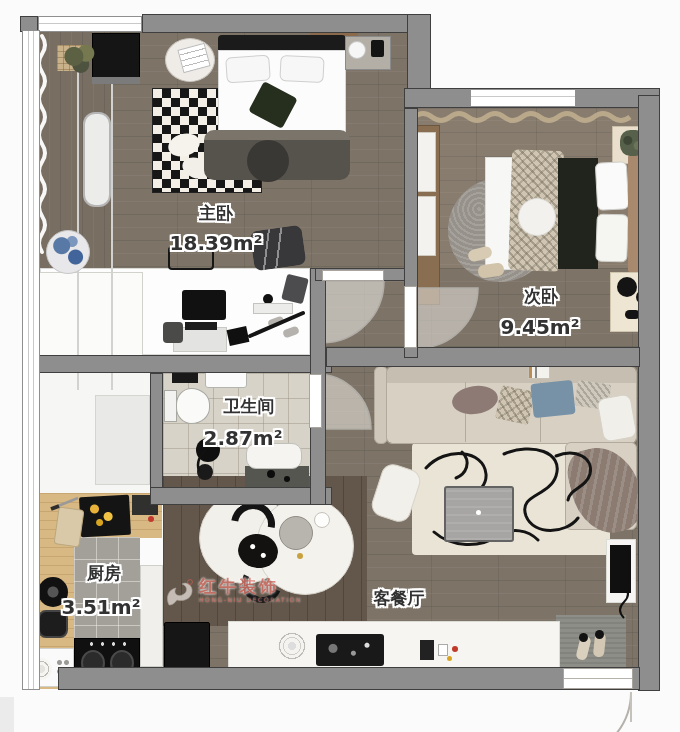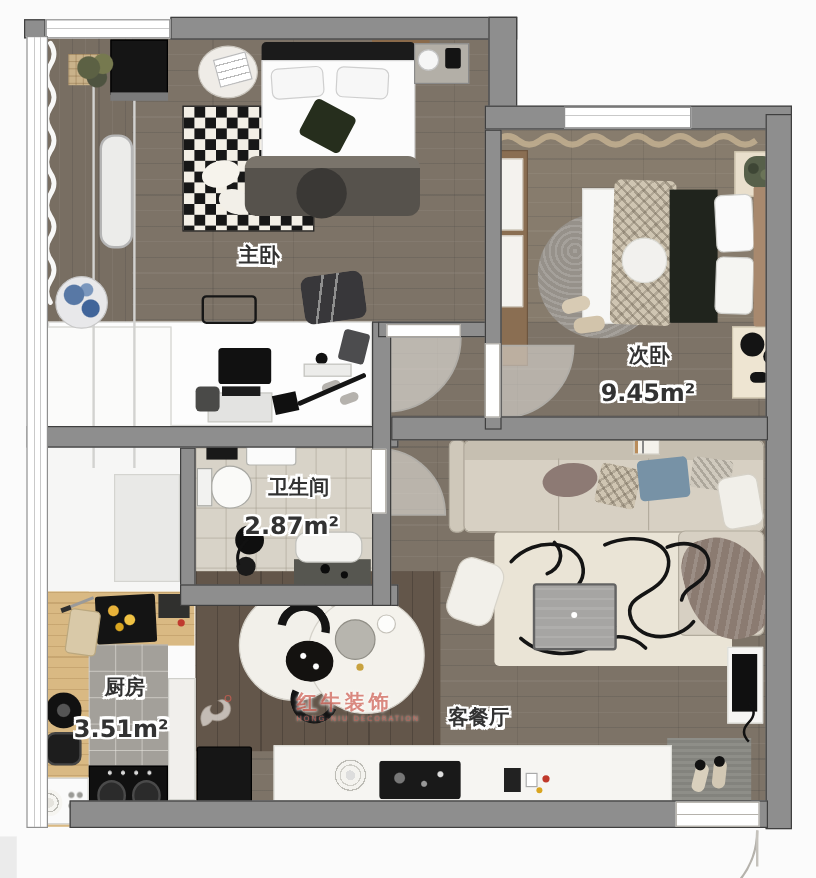--- a/index.html
+++ b/index.html
@@ -18,21 +18,21 @@
   .winh{background:#fff;border:1px solid #8f8f8f;z-index:21;background-image:linear-gradient(transparent 6px,#c9c9c9 6px,#c9c9c9 7px,transparent 7px);}
   .winv{background:#fff;border:1px solid #8f8f8f;z-index:21;background-image:linear-gradient(90deg,transparent 5px,#c9c9c9 5px,#c9c9c9 6px,transparent 6px,transparent 10px,#c9c9c9 10px,#c9c9c9 11px,transparent 11px);}
   .leaf{background:#fff;border:1px solid #a9a59e;z-index:22;}
   
   .rlabel{position:absolute;z-index:40;transform:translate(-50%,-50%);text-align:center;font-weight:700;color:#323232;white-space:nowrap;
      text-shadow:-2px 0 #fff,2px 0 #fff,0 -2px #fff,0 2px #fff,-1px -1px #fff,1px -1px #fff,-1px 1px #fff,1px 1px #fff,-2px -2px #fff,2px 2px #fff,2px -2px #fff,-2px 2px #fff;}
   .rname{font-size:17px;}
   .rarea{font-size:20px;}
   
   .wmark{position:absolute;left:163px;top:577px;z-index:45;display:flex;align-items:flex-start;opacity:.85;}
-  .wm-text{margin-left:4px;padding-left:48px;}
+  .wm-text{margin-left:4px;}
   .wm-brand{font-size:17px;font-weight:700;letter-spacing:3px;color:rgba(206,94,82,.85);text-shadow:0 0 3px #fff,0 0 2px #fff;line-height:1.1;}
   .wm-sub{font-size:6px;letter-spacing:1.6px;color:rgba(206,94,82,.85);text-shadow:0 0 2px #fff;}
   
   .tooltip{position:absolute;left:362px;top:599px;z-index:60;background:#ffffe1;border:1px solid #6d6d6d;
      padding:2px 8px 4px 8px;font-size:16px;color:#000;box-shadow:2px 2px 3px rgba(0,0,0,.28);white-space:nowrap;}
   
   .checker{background:repeating-conic-gradient(#171717 0% 25%,#f3efe6 0% 50%) 0 0/18px 18px;border:1px solid #222;}
   .knit{background-color:#cfc5b2;background-image:repeating-linear-gradient(45deg,rgba(90,80,65,.35) 0 2px,transparent 2px 6px),repeating-linear-gradient(-45deg,rgba(90,80,65,.25) 0 2px,transparent 2px 7px);}
   .speck{background-color:#96918a;background-image:repeating-radial-gradient(circle at 30% 30%,rgba(255,255,255,.14) 0 2px,transparent 2px 5px);}
 </style>
@@ -222,20 +222,21 @@
   <div class="a wall" style="left:315px;top:268px;width:100px;height:13px;"></div>
   <div class="a wall" style="left:326px;top:347px;width:314px;height:20px;"></div>
   <div class="a wall" style="left:404px;top:108px;width:14px;height:250px;"></div>
 
   <div class="a leaf" style="left:322px;top:270px;width:62px;height:11px;"></div>
   <div class="a leaf" style="left:404px;top:286px;width:13px;height:62px;"></div>
   <div class="a leaf" style="left:309px;top:374px;width:13px;height:54px;"></div>
   <div class="a leaf" style="left:563px;top:668px;width:70px;height:21px;background-image:linear-gradient(transparent 9px,#b5b2ac 9px,#b5b2ac 10px,transparent 10px);"></div>
 
   <div class="rlabel rname" style="left:216px;top:213px;">主卧</div>
+  <div class="rlabel rarea" style="left:216px;top:243px;">18.39m²</div>
   <div class="rlabel rname" style="left:541px;top:296px;">次卧</div>
   <div class="rlabel rarea" style="left:540px;top:327px;">9.45m²</div>
   <div class="rlabel rname" style="left:249px;top:406px;">卫生间</div>
   <div class="rlabel rarea" style="left:243px;top:438px;">2.87m²</div>
   <div class="rlabel rname" style="left:104px;top:573px;">厨房</div>
   <div class="rlabel rarea" style="left:101px;top:607px;">3.51m²</div>
   <div class="rlabel rname" style="left:399px;top:598px;text-align:right;">客餐厅</div>
 
   <div class="wmark">
     <svg width="32" height="34" viewBox="0 0 32 34">

